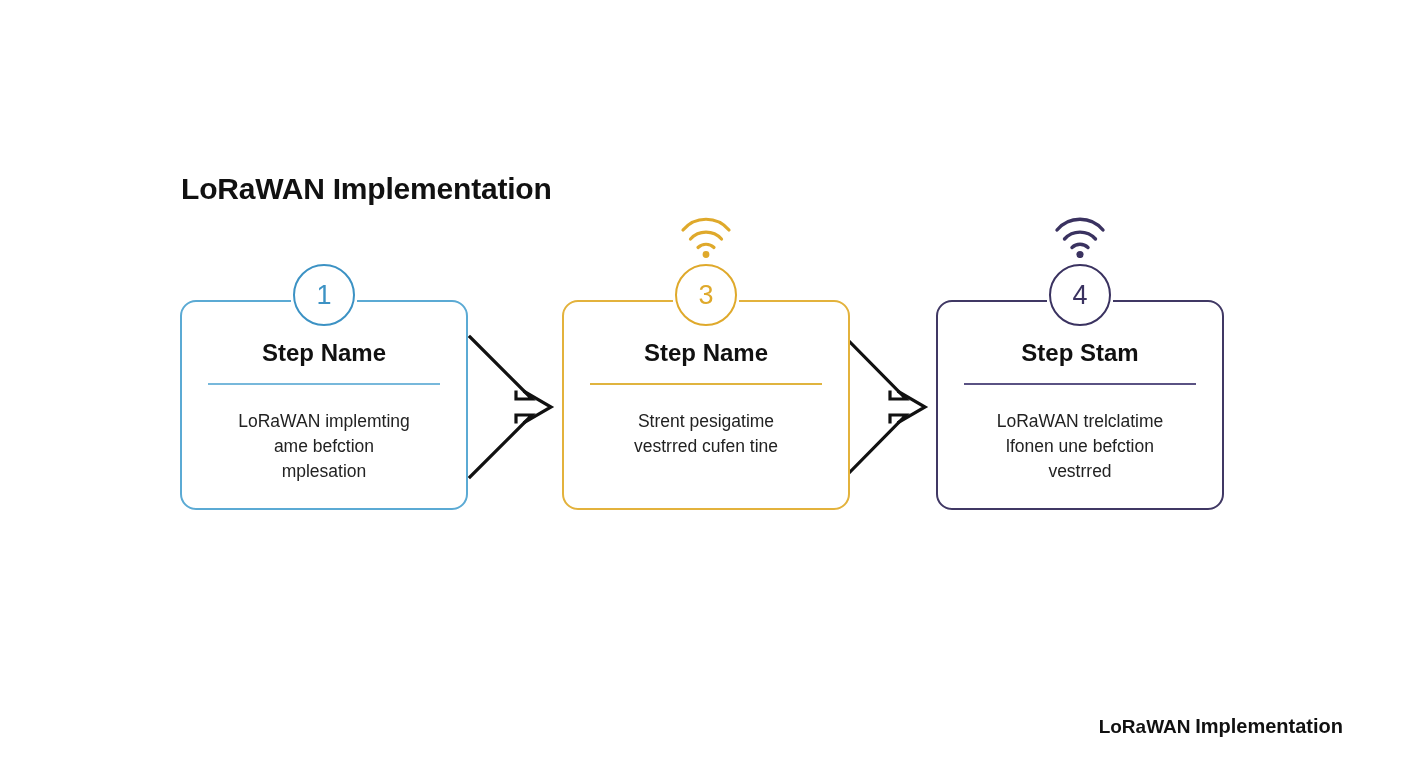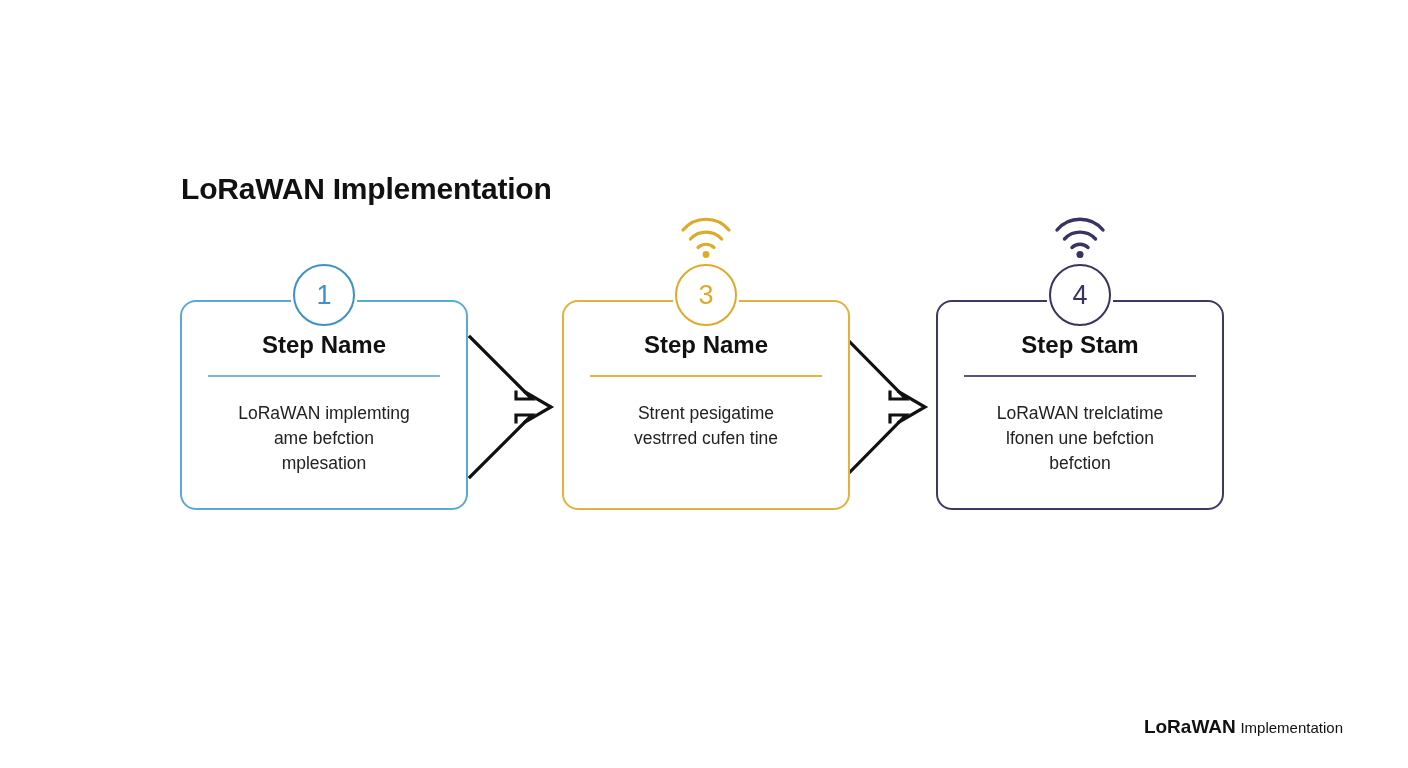--- a/index.html
+++ b/index.html
@@ -120,21 +120,21 @@
     top: -86px;
     transform: translateX(-50%);
     width: 58px;
     height: 44px;
   }
 
   
   .step-inner {
     position: absolute;
     left: 0;
-    top: 4px;
+    top: 12px;
     width: 288px;
     height: 210px;
     box-sizing: border-box;
     padding: 28px 22px 0 22px;
     text-align: center;
   }
   .step-title {
     font-size: 24px;
     font-weight: bold;
     color: #111111;
@@ -167,22 +167,22 @@
     font-size: 17px;
     color: #111111;
     white-space: nowrap;
   }
   .footer-brand .brand-strong {
     font-weight: bold;
     font-size: 19px;
     margin-top: 20px;
   }
   .footer-brand .brand-rest {
-    font-weight: normal;
-    font-size: 15px;
+    font-weight: bold;
+    font-size: 20px;
   }
 </style>
 </head>
 <body>
 
 <div id="diagram-root">
 
   <div class="page-title">LoRaWAN Implementation</div>
 
   <svg class="connector-layer" viewBox="0 0 1408 768" width="1408" height="768">
@@ -247,21 +247,21 @@
     <div class="step step-3">
       <div class="step-card"></div>
       <div class="badge-notch"></div>
 
       <div class="step-inner">
         <div class="step-title">Step Stam</div>
         <div class="step-divider"></div>
         <div class="step-desc">
           <span>LoRaWAN trelclatime</span>
           <span>lfonen une befction</span>
-          <span>befction</span>
+          <span>vestrred</span>
         </div>
       </div>
 
       <div class="step-badge">4</div>
 
       <svg class="wifi-icon" viewBox="0 0 58 44">
         <g fill="none" stroke="#3A3260" stroke-width="3.4" stroke-linecap="round">
           <path d="M 6 16 A 30 30 0 0 1 52 16"></path>
           <path d="M 13.5 25 A 21 21 0 0 1 44.5 25"></path>
           <path d="M 21 33.5 A 11.5 11.5 0 0 1 37 33.5"></path>

